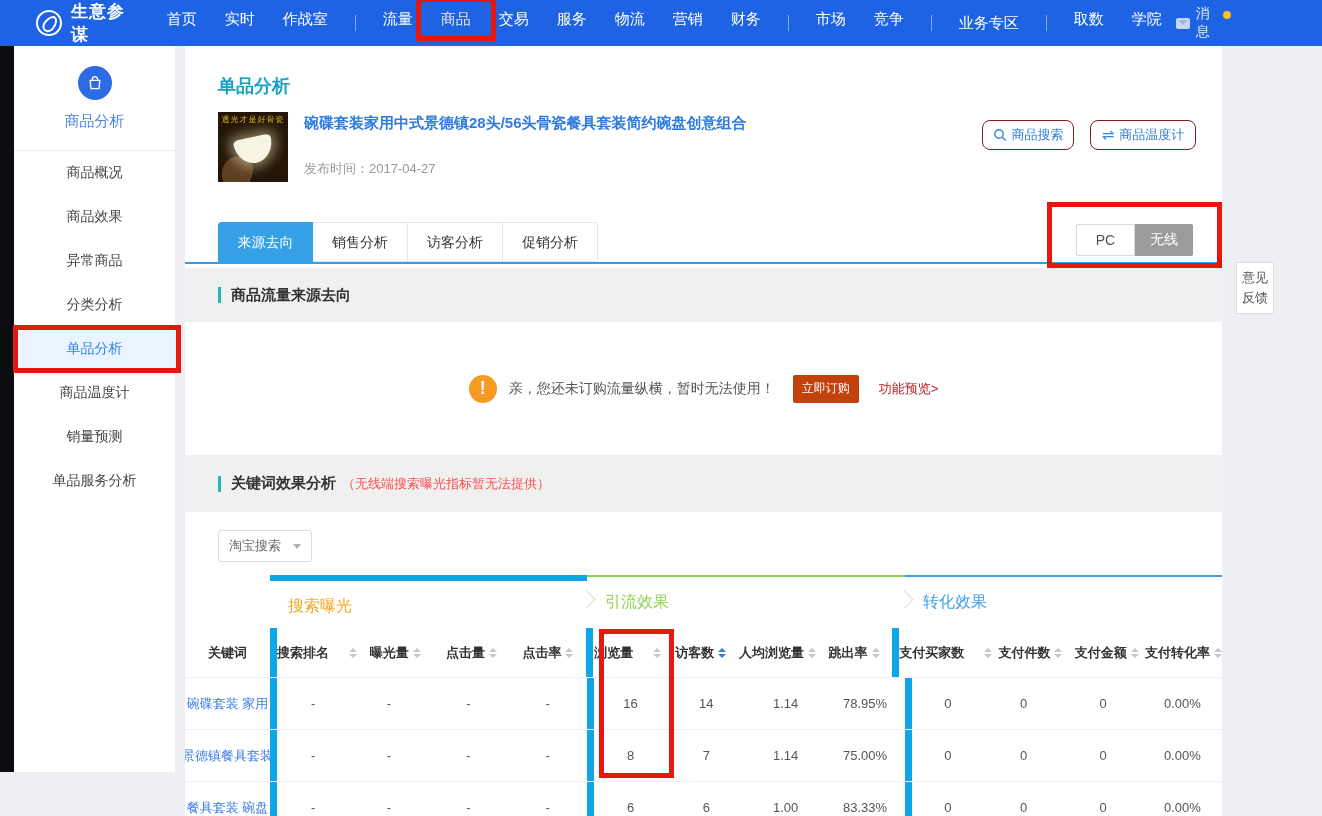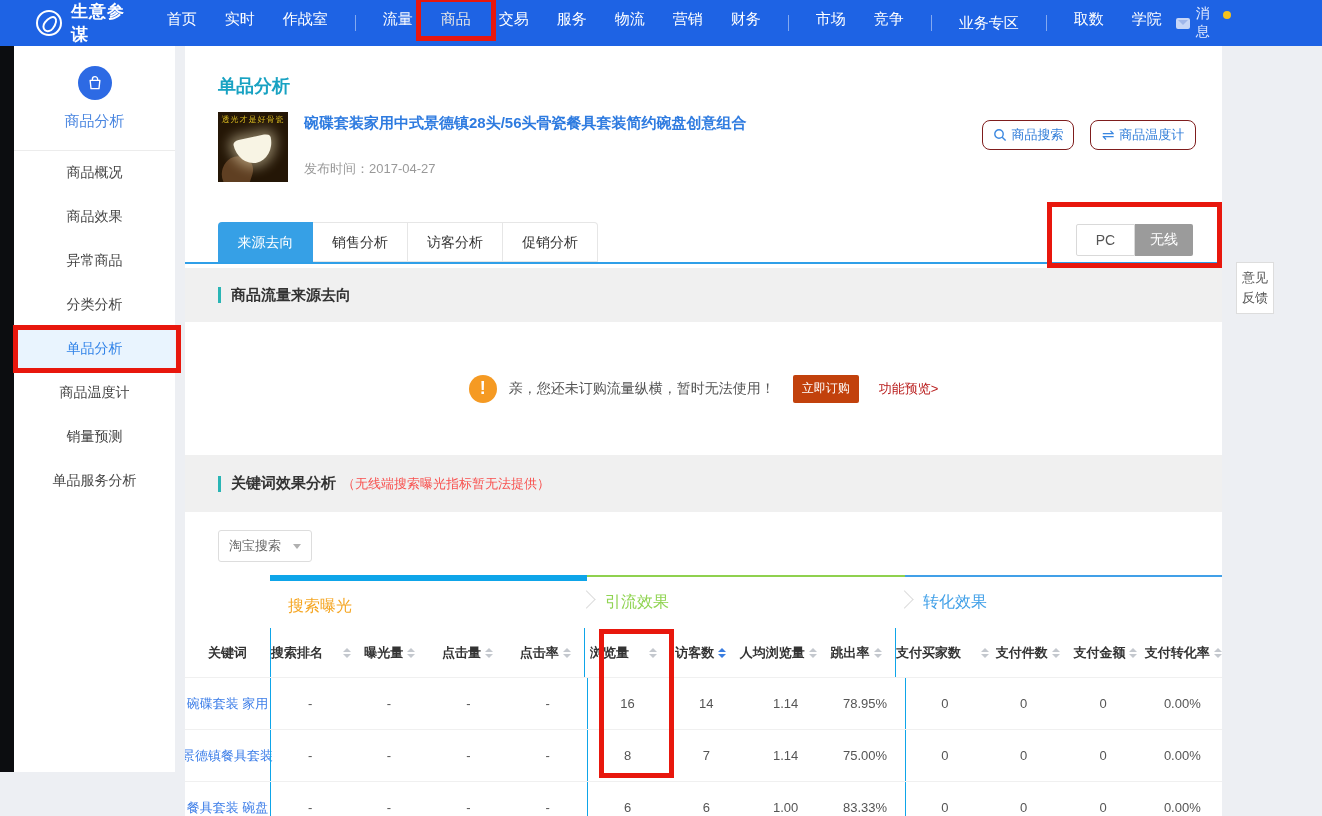--- a/index.html
+++ b/index.html
@@ -114,21 +114,21 @@
   .g2 { border-top:6px solid #0ea5e9; color:#f5a623; }
   .g3 { border-top:2px solid #8fd14f; color:#90d452; }
   .g4 { border-top:2px solid #41a0e8; color:#41a0e8; }
   .chev { position:absolute; left:-7px; top:16px; width:13px; height:13px; border-top:1px solid #dcdcdc;
           border-right:1px solid #dcdcdc; transform:rotate(45deg); background:#fff; }
   .t-grid { display:grid; grid-template-columns:85px repeat(12,1fr); }
   .thead { height:49px; }
   .th { display:flex; align-items:center; justify-content:center; font-size:13px; font-weight:bold; color:#333; white-space:nowrap; }
   .tr { height:52px; border-top:1px solid #f0f0f0; }
   .td { display:flex; align-items:center; justify-content:center; font-size:13px; color:#555; white-space:nowrap; }
-  .bl { border-left:1px solid #0ea5e9;gap:16px; }
+  .bl { border-left:7px solid #0ea5e9;gap:16px; }
   .klink { color:#3d7ee8; cursor:pointer; }
   .sort { display:inline-flex; flex-direction:column; gap:2px; margin-left:4px; cursor:pointer; }
   .sort i { width:0; height:0; border-left:4px solid transparent; border-right:4px solid transparent; }
   .sort .up { border-bottom:4px solid #c4c8ce; }
   .sort .dn { border-top:4px solid #c4c8ce; }
   .sort.active .up { border-bottom-color:#3a7de0; }
   .sort.active .dn { border-top-color:#3a7de0; }
 
   .feedback { position:absolute; left:1236px; top:262px; width:38px; background:#fff; border:1px solid #ddd;
               padding:5px 0; text-align:center; font-size:13px; color:#555; line-height:20px; cursor:pointer; }

